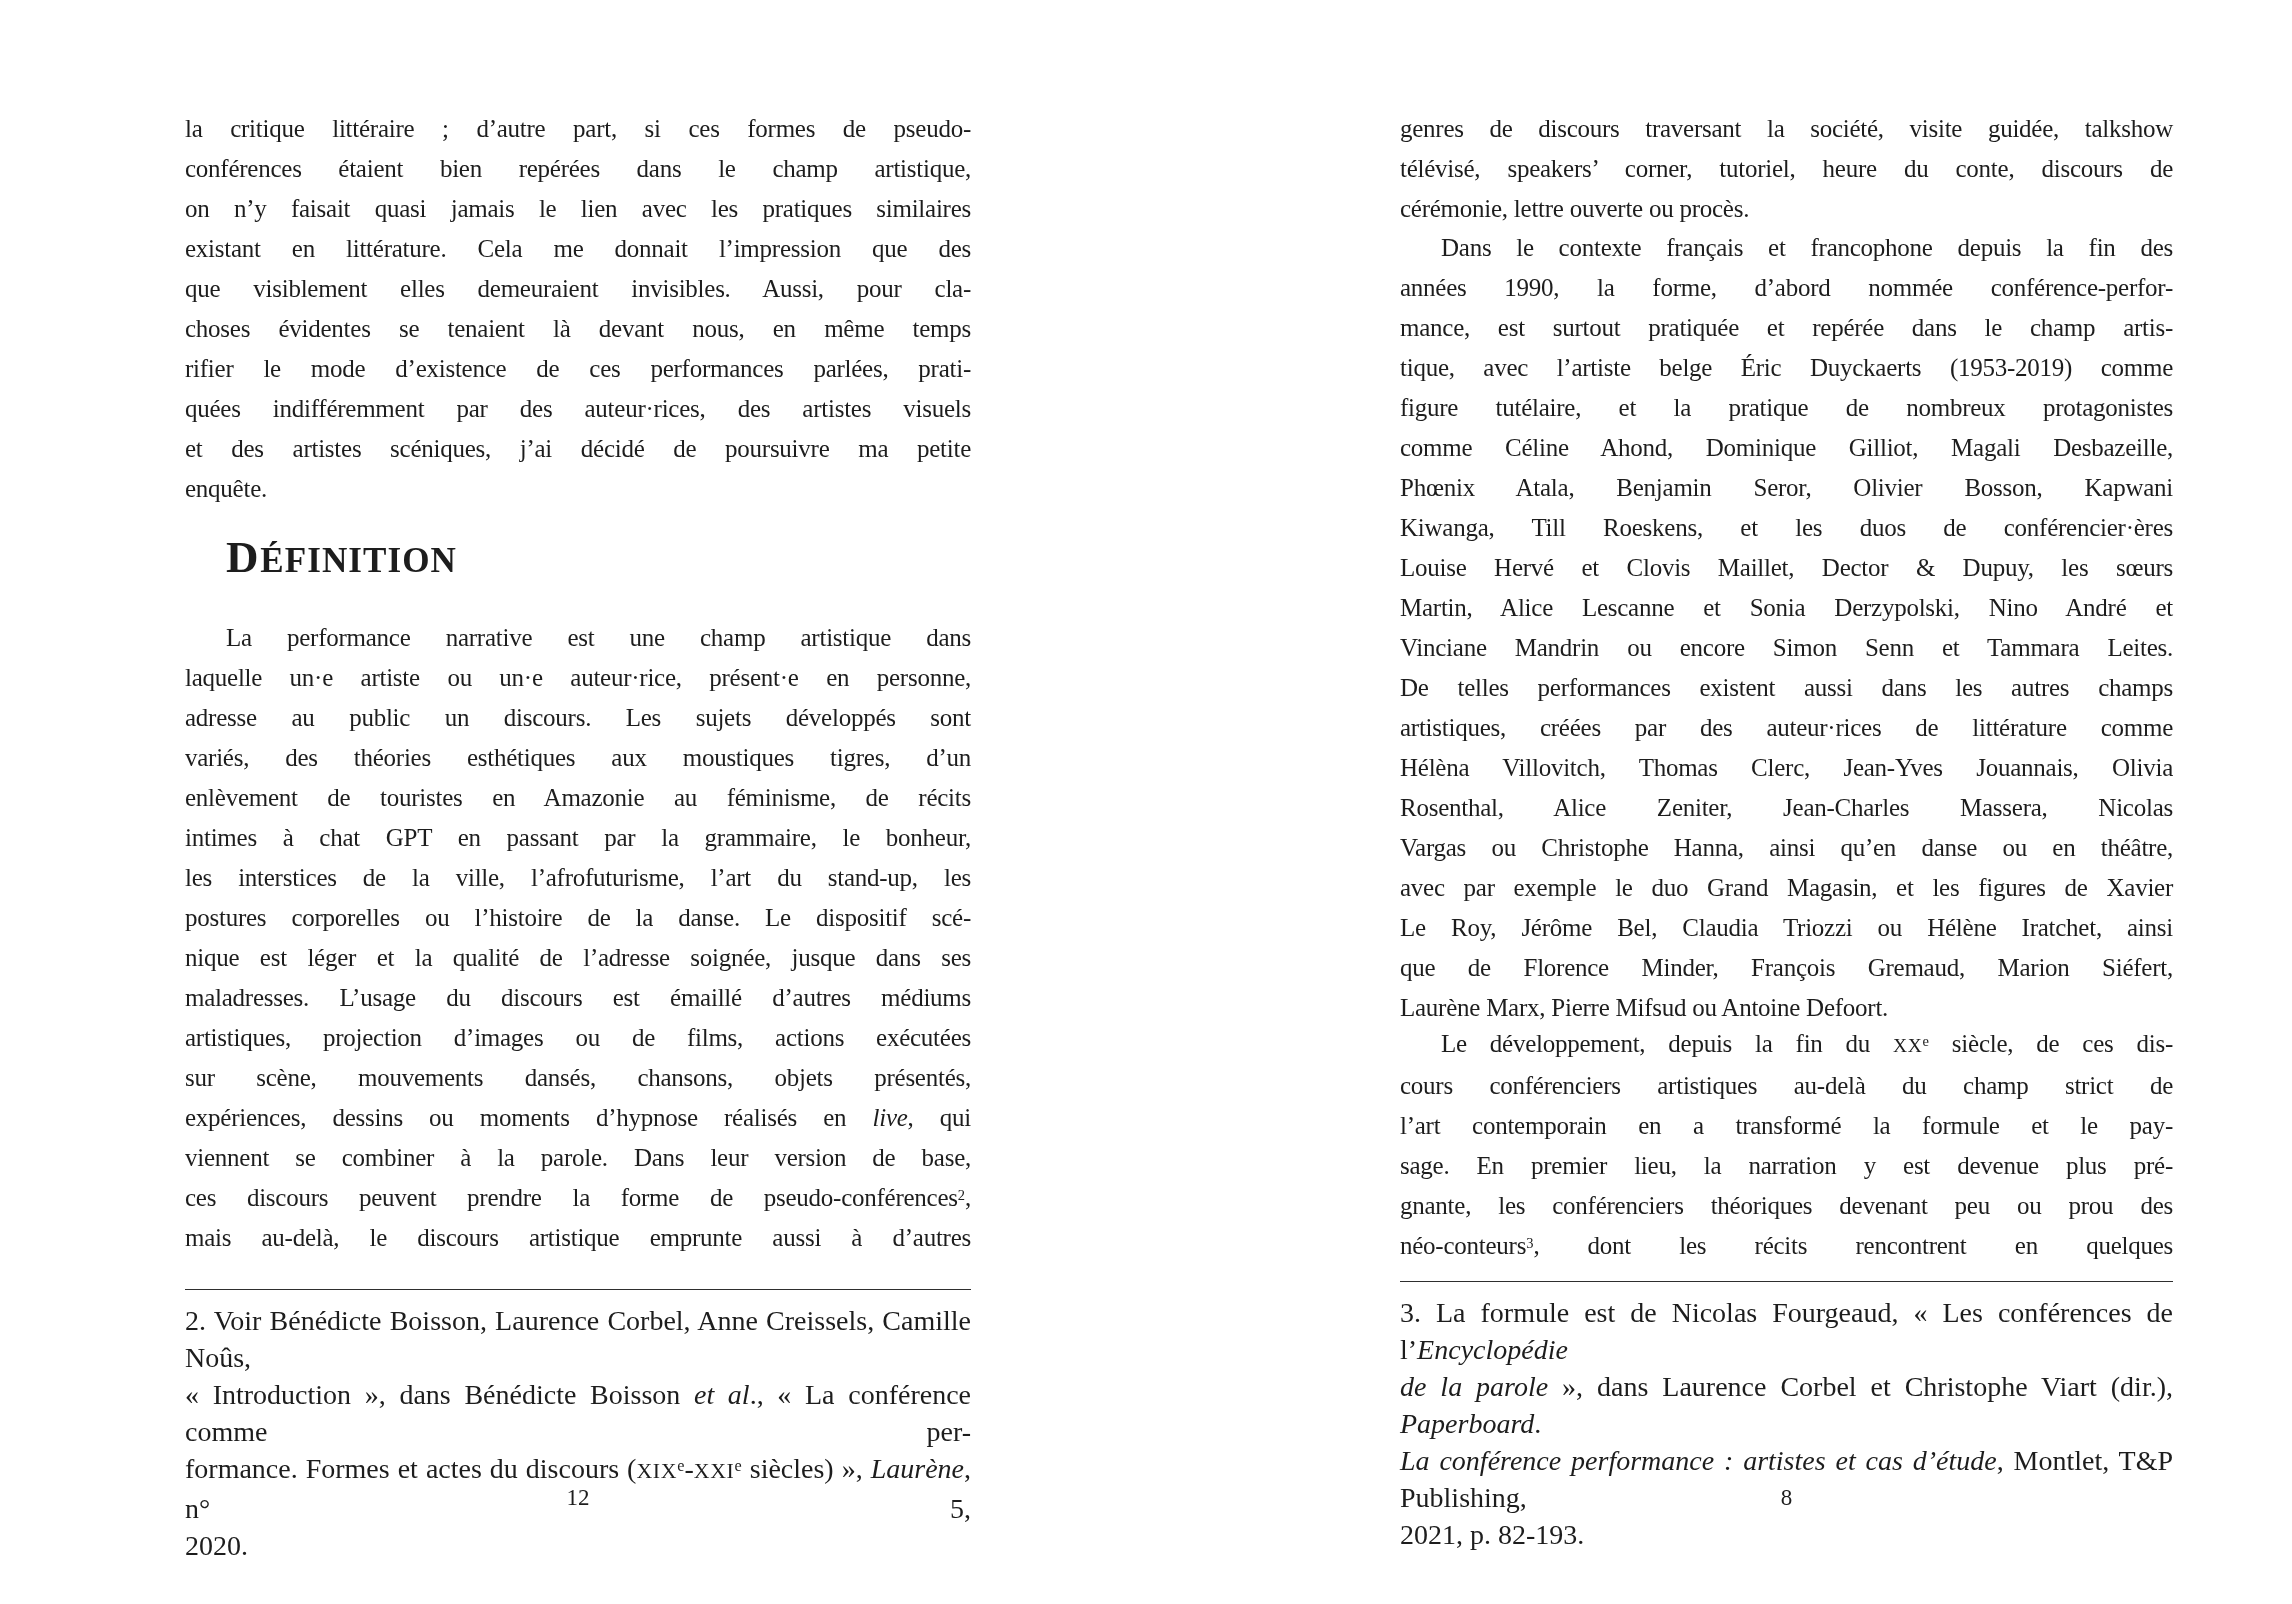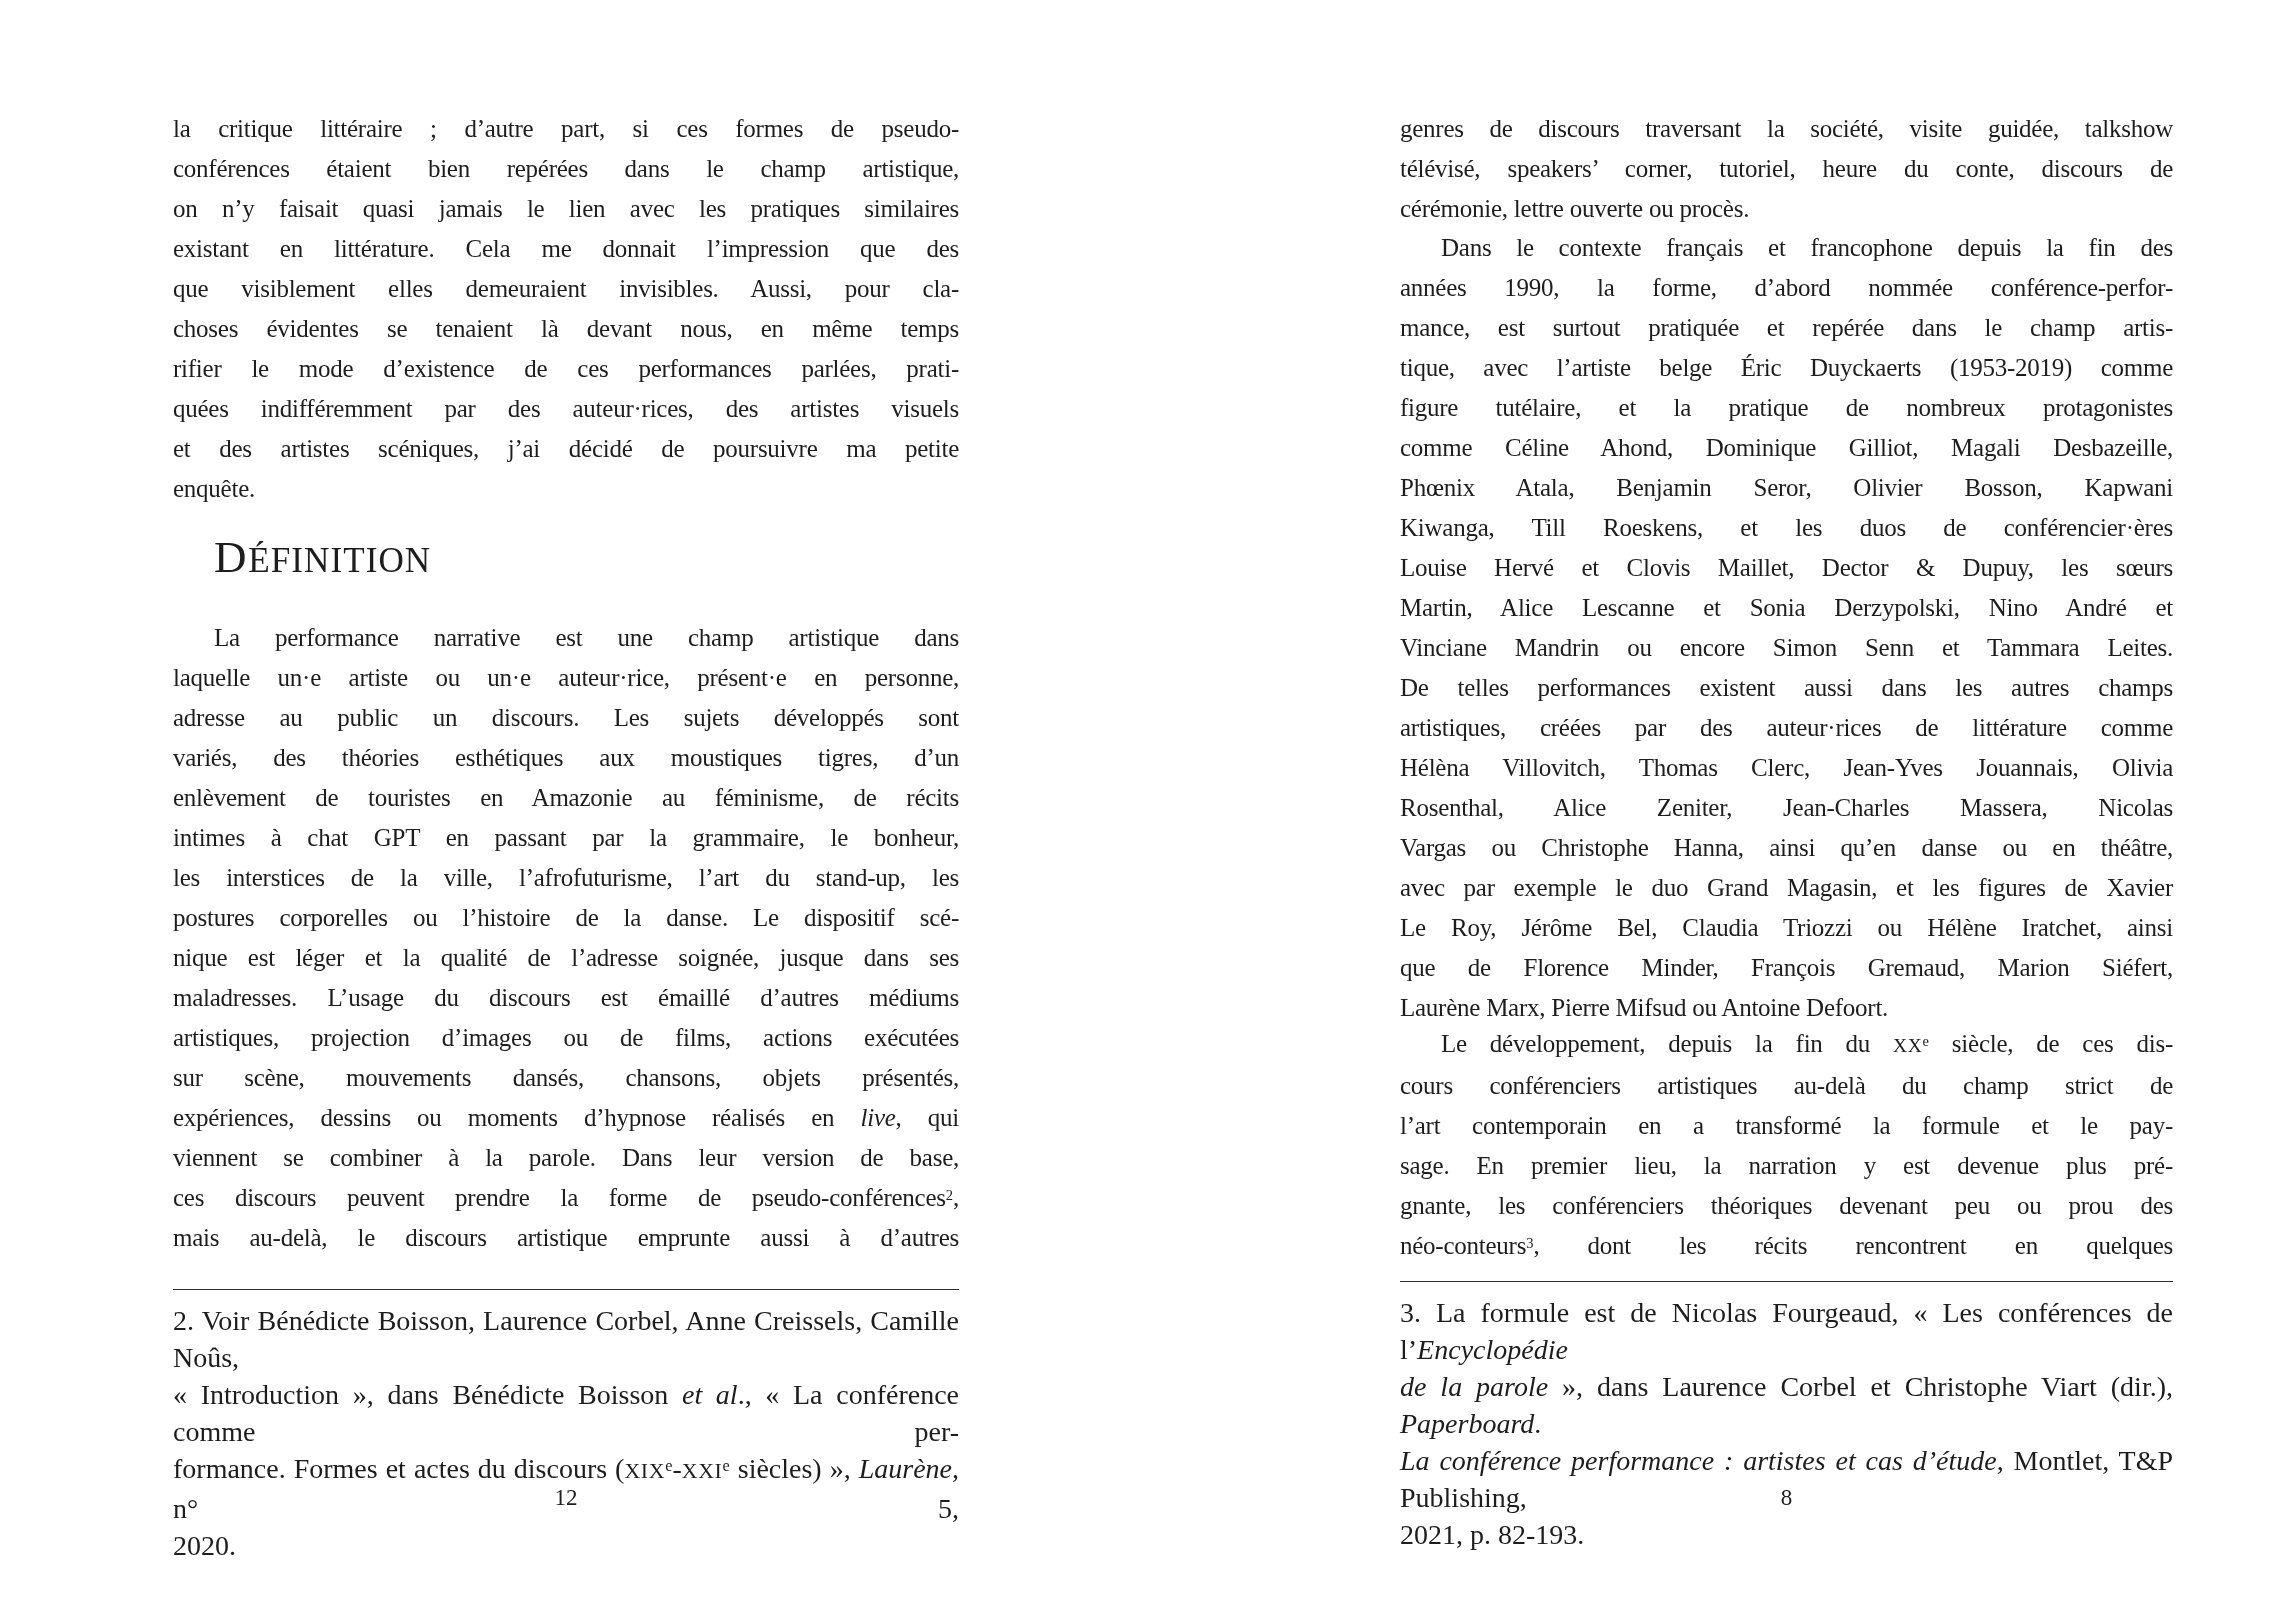--- a/index.html
+++ b/index.html
@@ -4,36 +4,36 @@
 <style>
   html,body{margin:0;padding:0;}
   body{
     width:2292px;height:1604px;position:relative;
     background:#ffffff;color:#1d1d1d;
     font-family:"Liberation Serif","DejaVu Serif",serif;
     -webkit-font-smoothing:antialiased;
   }
   .spread{position:absolute;inset:0;}
   .page{position:absolute;top:0;height:1604px;}
-  .page.left{left:0;width:1146px;}
+  .page.left{left:12px;width:1146px;}
   .page.right{left:1146px;width:1146px;}
   .col{position:absolute;top:0;}
   .page.left  .col{left:173px;width:786px;height:1604px;}
   .page.right .col{left:206px;width:773px;height:1604px;margin-left:48px;}
   .para{position:absolute;width:100%;}
   .para .line{
     font-size:25px;line-height:40px;
     text-align:justify;text-align-last:justify;
     letter-spacing:-0.01em;
     white-space:normal;
   }
   .para .line.flush{text-align-last:left;}
   .para .line.indent{text-indent:41px;}
   .heading{
-    position:absolute;margin:0;font-weight:normal;
+    position:absolute;margin:0;font-weight:bold;
     font-size:45px;line-height:50px;letter-spacing:0.04em;
     text-indent:41px;width:100%;
   }
   .sc{text-transform:uppercase;font-size:0.78em;letter-spacing:0.03em;}
   sup{font-size:0.58em;line-height:0;vertical-align:0.42em;letter-spacing:0;}
   i{font-style:italic;}
   .fn-rule{
     position:absolute;width:100%;height:0;
     border-top:1.9px solid #2e2e2e;
   }

